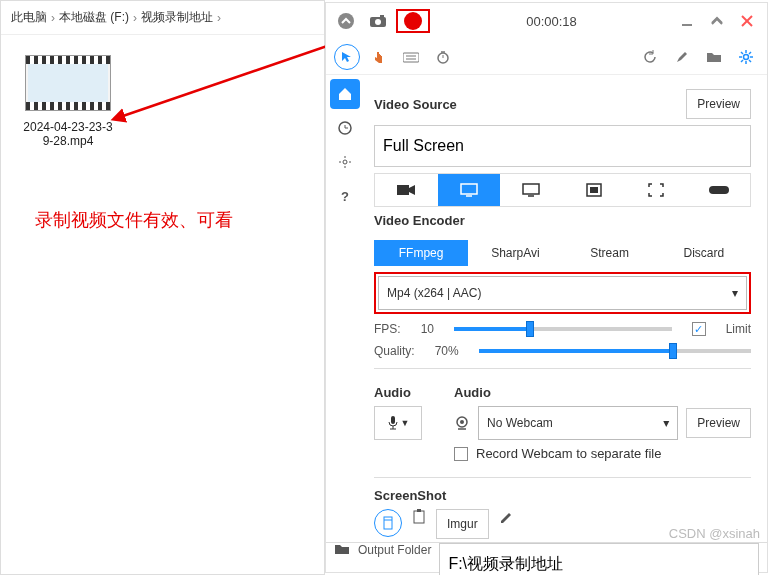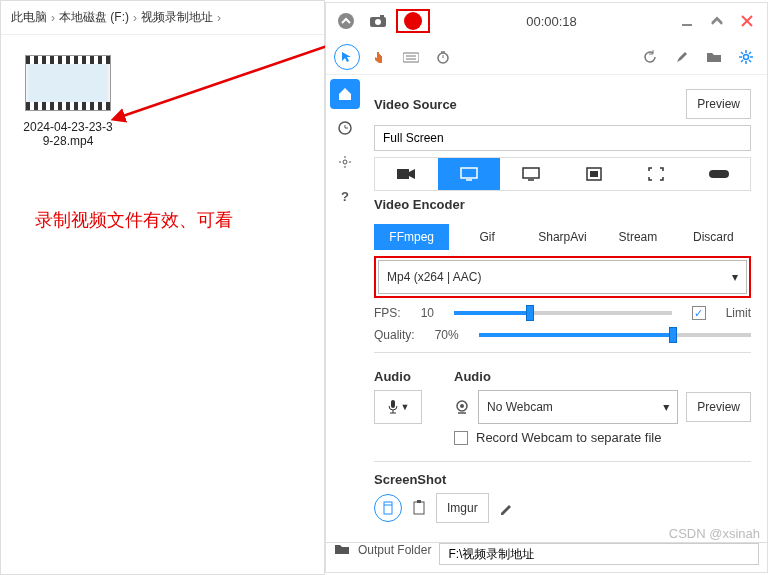--- a/index.html
+++ b/index.html
@@ -39,21 +39,21 @@
 
 
 .body { flex:1; display:flex; overflow:hidden; }
 .sidebar { width: 38px; background: #fff; display:flex; flex-direction:column; align-items:center; padding-top:4px; gap:4px; }
 .side-btn { width:30px; height:30px; display:flex; align-items:center; justify-content:center; color:#555; border-radius:4px; }
 .side-btn.active { background:#1e90ff; color:#fff; }
 
 .content { flex:1; overflow:hidden; padding: 8px 16px 8px 10px; color:#333; }
 .section-title { font-weight:bold; font-size:13px; margin: 6px 0; }
 .row { display:flex; align-items:center; gap:8px; margin: 6px 0; }
-.input-box { flex:1; border:1px solid #ccc; padding:4px 8px; height:26px; font-size:12px; background:#fff; }
+.input-box { flex:1; border:1px solid #ccc; padding:20px 8px; height:26px; font-size:16px; background:#fff; }
 .btn { border:1px solid #ccc; padding:3px 10px; height:30px; font-size:12px; background:#fff; display:flex; align-items:center; }
 
 .src-icons { display:flex; border:1px solid #ddd; height:34px; margin:6px 0; }
 .src-icon { flex:1; display:flex; align-items:center; justify-content:center; color:#333; }
 .src-icon.active { background:#1e90ff; color:#fff; }
 
 .enc-tabs { display:flex; height:26px; margin-top:12px; font-size:12px; }
 .enc-tab { flex:1; display:flex; align-items:center; justify-content:center; color:#333; }
 .enc-tab.active { background:#1e90ff; color:#fff; }
 
@@ -64,21 +64,21 @@
 .slider { flex:1; height:4px; background:#d0d0d0; position:relative; }
 .slider .fill { position:absolute; left:0; top:0; bottom:0; background:#1e90ff; }
 .slider .thumb-s { position:absolute; top:-6px; width:8px; height:16px; background:#1e90ff; border:1px solid #0a6ed1; }
 .checkbox { width:14px; height:14px; border:1px solid #888; display:inline-flex; align-items:center; justify-content:center; font-size:11px; color:#1e90ff; }
 
 .hr { border-top:1px solid #ddd; margin:10px 0; }
 
 .audio-btn { width:48px; height:34px; border:1px solid #ccc; display:flex; align-items:center; justify-content:center; gap:2px; }
 .webcam-row .dropdown { flex:1; }
 
-.shot-row { display:flex; align-items:center; gap:10px; margin-top:6px; }
+.shot-row { display:flex; gap:10px; margin-top:6px; }
 .circ-btn { width:28px; height:28px; border:1.5px solid #1e90ff; border-radius:50%; display:flex; align-items:center; justify-content:center; color:#1e90ff; }
 
 
 .bottombar { height:30px; border-top:1px solid #ddd; display:flex; align-items:flex-start; padding:0 8px; font-size:12px; color:#555; gap:8px; }
 .watermark { position:absolute; right:10px; bottom:34px; color:#bbb; font-size:13px; z-index:10; }
 
 svg { display:block; }
 </style>
 </head>
 <body>
@@ -282,21 +282,20 @@
             <svg width="20" height="12">
               <rect x="0" y="2" width="20" height="8" rx="4" fill="#333"></rect>
             </svg>
           </div>
       </div>
 
       
       <div class="section-title">Video Encoder</div>
       <div class="enc-tabs">
         <div class="enc-tab active">FFmpeg</div>
-        <div class="enc-tab">Gif</div>
         <div class="enc-tab">SharpAvi</div>
         <div class="enc-tab">Stream</div>
         <div class="enc-tab">Discard</div>
       </div>
       <div class="red-box">
         <div class="dropdown">
           <span>Mp4 (x264 | AAC)</span>
           <span>▾</span>
         </div>
       </div>

